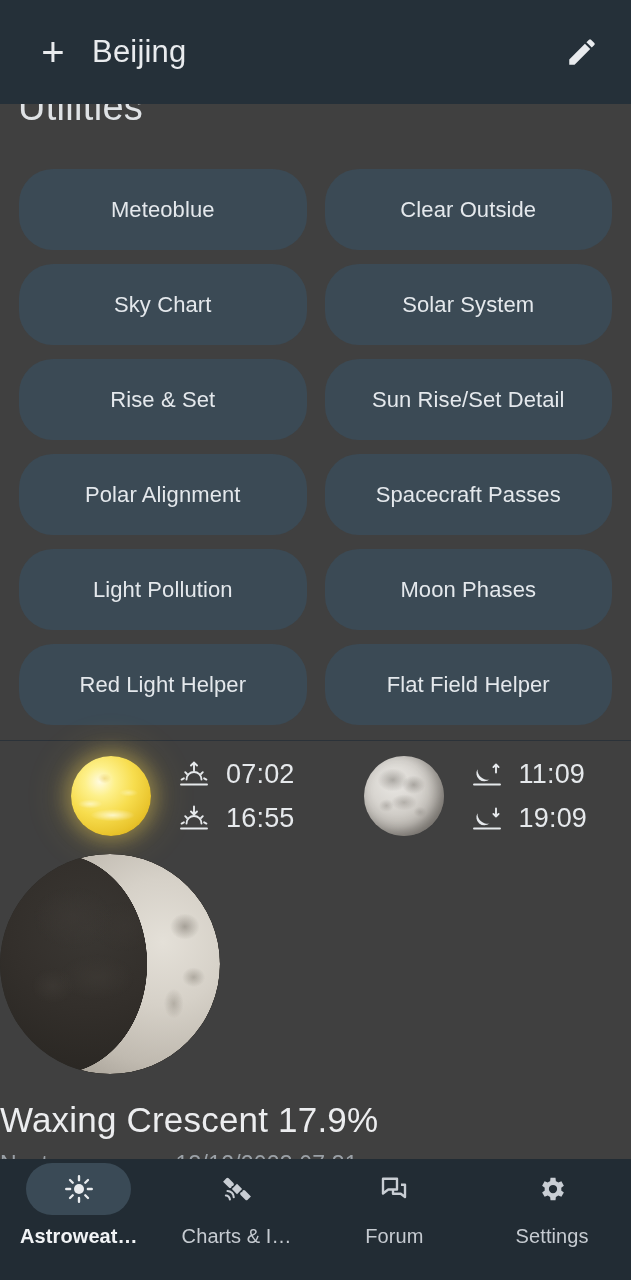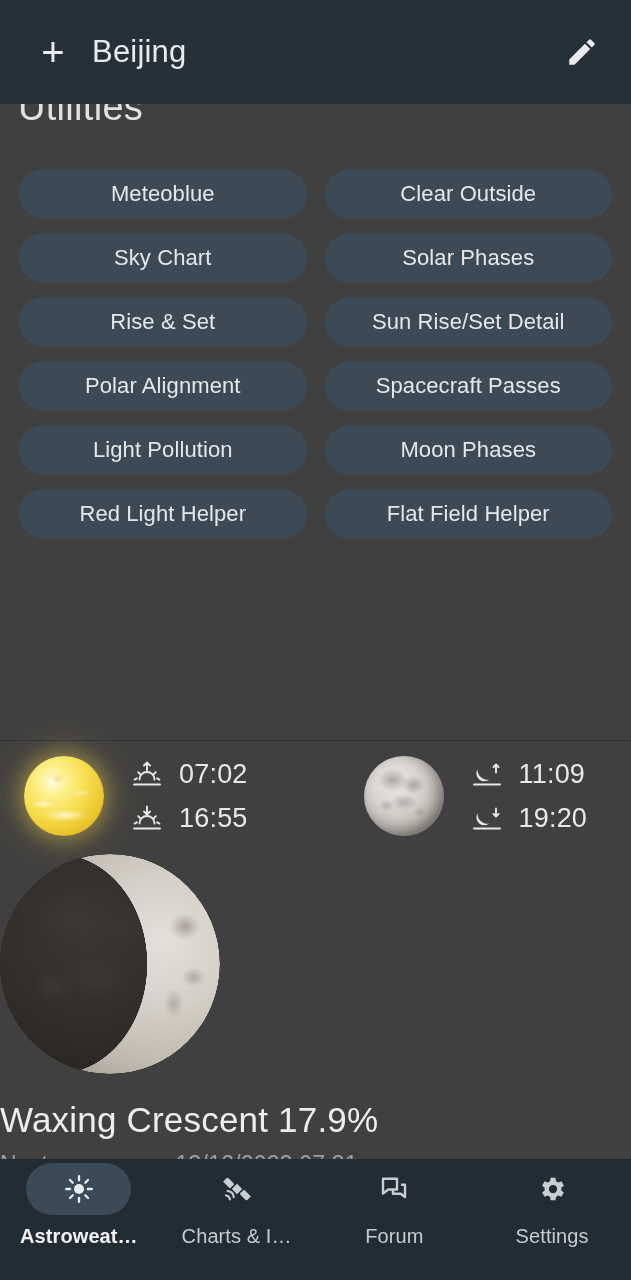--- a/index.html
+++ b/index.html
@@ -94,21 +94,21 @@
     top: 65px;
     left: 0;
     right: 0;
     padding: 0 19px;
     display: grid;
     grid-template-columns: 1fr 1fr;
     column-gap: 18px;
     row-gap: 14px;
   }
   .util-btn {
-    height: 50px;
+    height: 81px;
     border-radius: 34px;
     background: #3b4a55;
     display: flex;
     align-items: center;
     justify-content: center;
     cursor: pointer;
     user-select: none;
   }
   .util-btn span {
     font-size: 22px;
@@ -132,21 +132,21 @@
     position: absolute;
     top: 640px;
     left: 0; right: 0;
     height: 104px;
     display: flex;
   }
   .times-col {
     flex: 1 1 50%;
     display: flex;
     align-items: center;
-    padding-left: 24px;
+    padding-left: 71px;
   }
   .times-col.moon-col { padding-left: 48px; }
 
   .body-sun, .body-moon {
     width: 80px;
     height: 80px;
     border-radius: 50%;
     flex: 0 0 80px;
     position: relative;
   }
@@ -367,21 +367,21 @@
       <div class="util-btn">
         <span>Meteoblue</span>
       </div>
       <div class="util-btn">
         <span>Clear Outside</span>
       </div>
       <div class="util-btn">
         <span>Sky Chart</span>
       </div>
       <div class="util-btn">
-        <span>Solar Phases</span>
+        <span>Solar System</span>
       </div>
       <div class="util-btn">
         <span>Rise &amp; Set</span>
       </div>
       <div class="util-btn">
         <span>Sun Rise/Set Detail</span>
       </div>
       <div class="util-btn">
         <span>Polar Alignment</span>
       </div>
@@ -448,21 +448,21 @@
             <span class="time-text">11:09</span>
           </div>
           <div class="time-item">
             <span class="time-icon">
               <svg width="32" height="28" viewBox="0 0 32 28" fill="none" stroke="#e6e9ec" stroke-width="1.9" stroke-linecap="round">
                 <path d="M3 24.5h26"></path>
                 <path d="M18.5 19.5a8 8 0 0 1-12-10.2 10 10 0 0 0 12 10.2z" fill="#e6e9ec" stroke="none"></path>
                 <path d="M25 4.5v8M25 12.5l-2.6-2.6M25 12.5l2.6-2.6"></path>
               </svg>
             </span>
-            <span class="time-text">19:20</span>
+            <span class="time-text">19:09</span>
           </div>
         </div>
       </div>
 
     </div>
 
     <div class="phase-block">
       <div class="phase-moon">
         <div class="dark-side"></div>
         <div class="dark-mare"></div>

